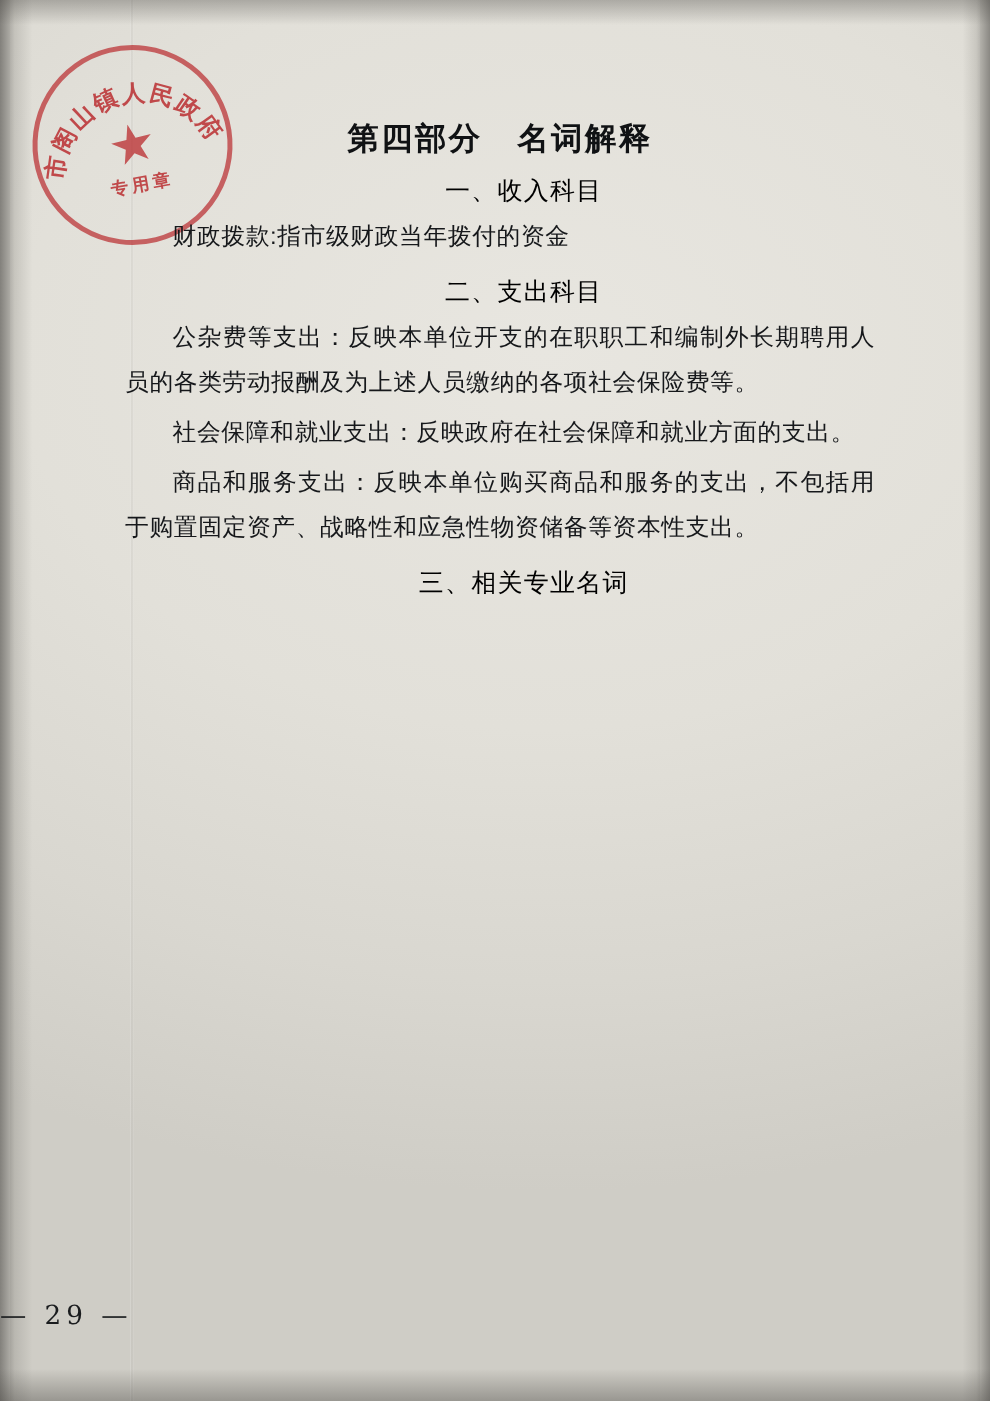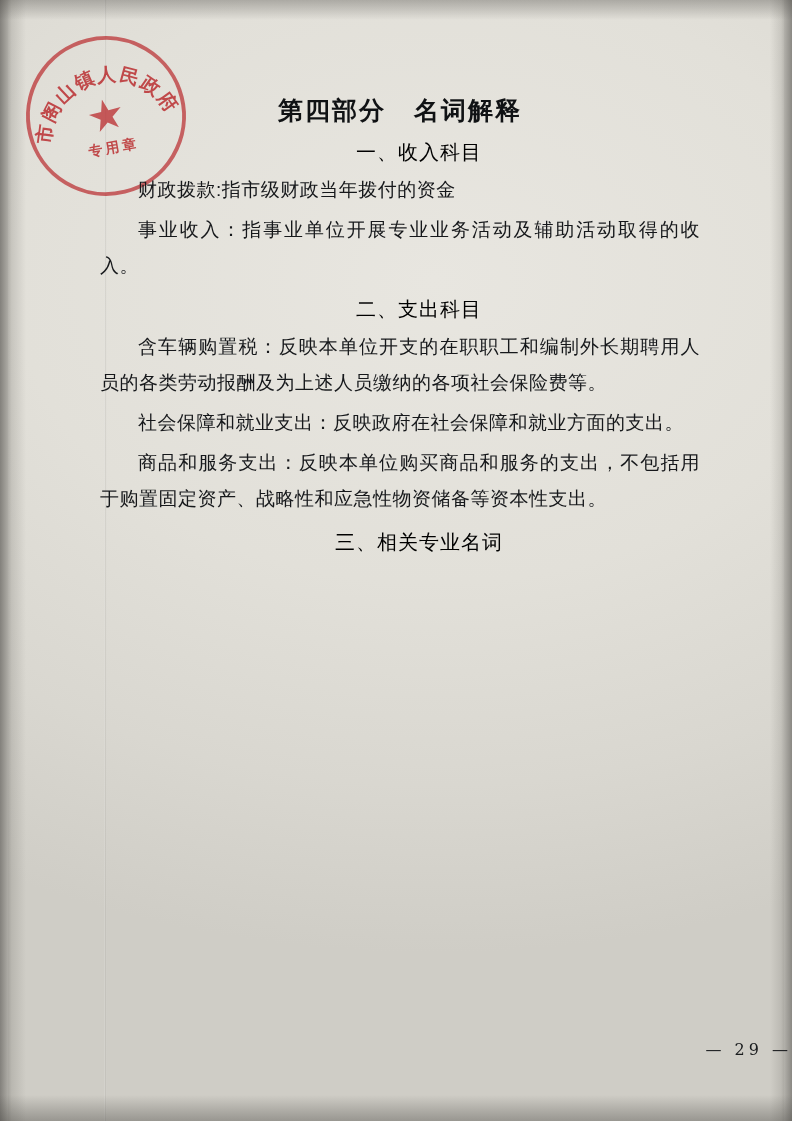--- a/index.html
+++ b/index.html
@@ -110,23 +110,23 @@
     margin: 4px 0 2px 0;
     text-align: justify;
     color: #16181b;
   }
 
   .pagenum {
     position: absolute;
     left: 0;
     top: 1040px;
     width: 792px;
-    text-align: right;
-    font-family: "DejaVu Serif", serif;
-    font-size: 16px;
+    text-align: left;
+    font-family: "DejaVu Serif", serif;
+    font-size: 21px;
     letter-spacing: 4px;
     color: #1a1c1e;
   }
 
   
   .seal {
     position: absolute;
     left: 26px;
     top: 36px;
     width: 160px;
@@ -205,24 +205,23 @@
   </div>
 
   <div class="content">
 
     <div class="doc-title">
       <span>第四部分</span><span class="gap"></span><span>名词解释</span>
     </div>
 
     <div class="heading">一、收入科目</div>
     <div class="para">财政拨款:指市级财政当年拨付的资金</div>
-    <div class="para">事业收入：指事业单位开展专业业务活动及辅助活动取得的收入。</div>
 
     <div class="heading">二、支出科目</div>
-    <div class="para">含车辆购置税：反映本单位开支的在职职工和编制外长期聘用人员的各类劳动报酬及为上述人员缴纳的各项社会保险费等。</div>
+    <div class="para">公杂费等支出：反映本单位开支的在职职工和编制外长期聘用人员的各类劳动报酬及为上述人员缴纳的各项社会保险费等。</div>
     <div class="para">社会保障和就业支出：反映政府在社会保障和就业方面的支出。</div>
     <div class="para">商品和服务支出：反映本单位购买商品和服务的支出，不包括用于购置固定资产、战略性和应急性物资储备等资本性支出。</div>
 
     <div class="heading">三、相关专业名词</div>
 
   </div>
 
   <div class="pagenum">— 29 —</div>
 </div>
 

